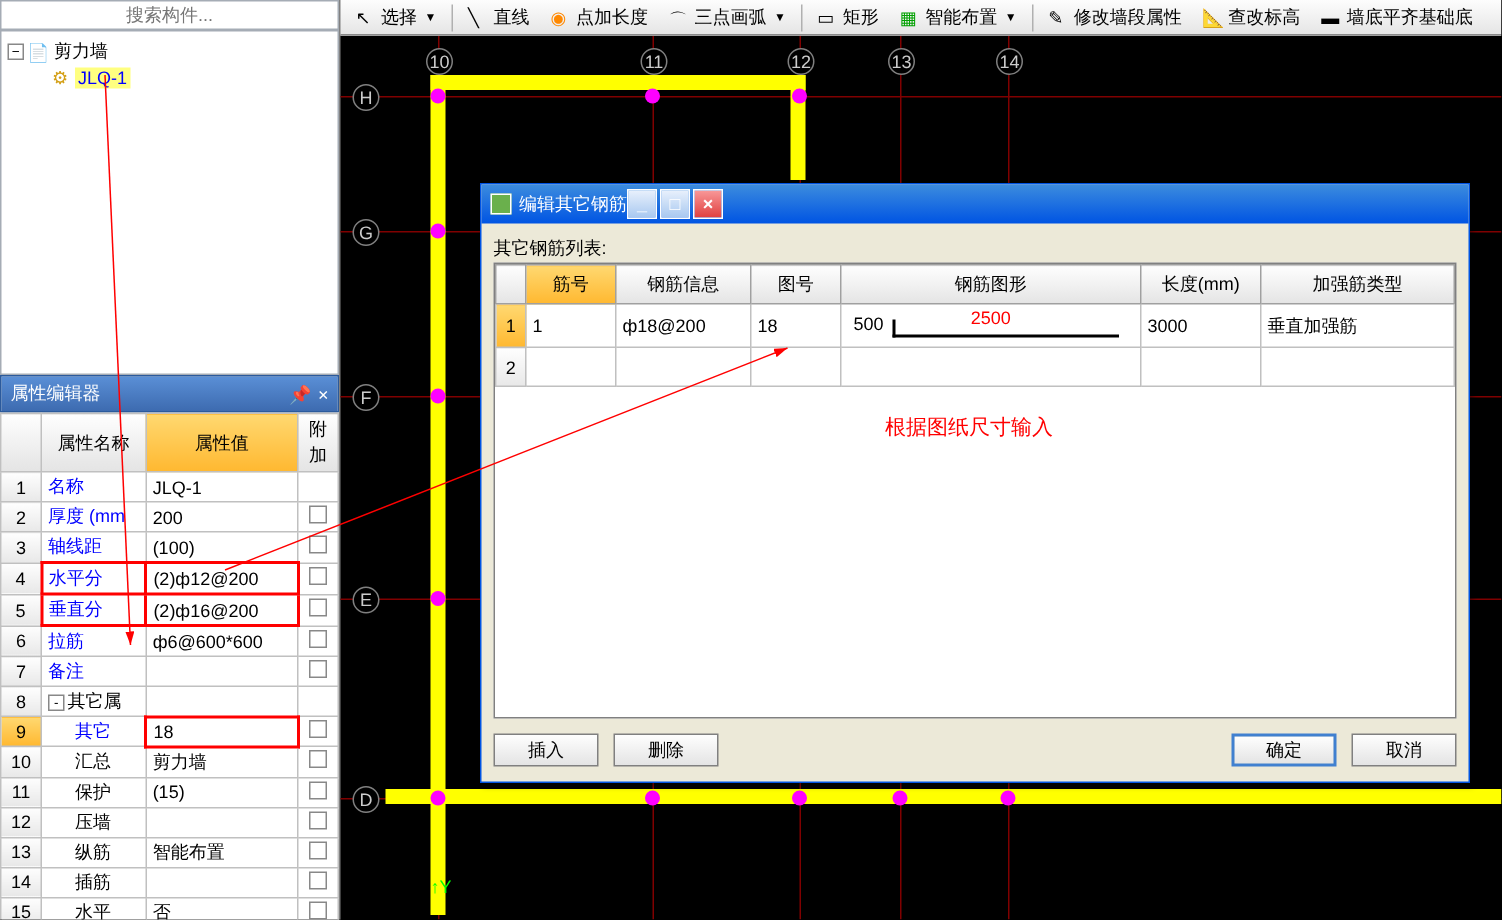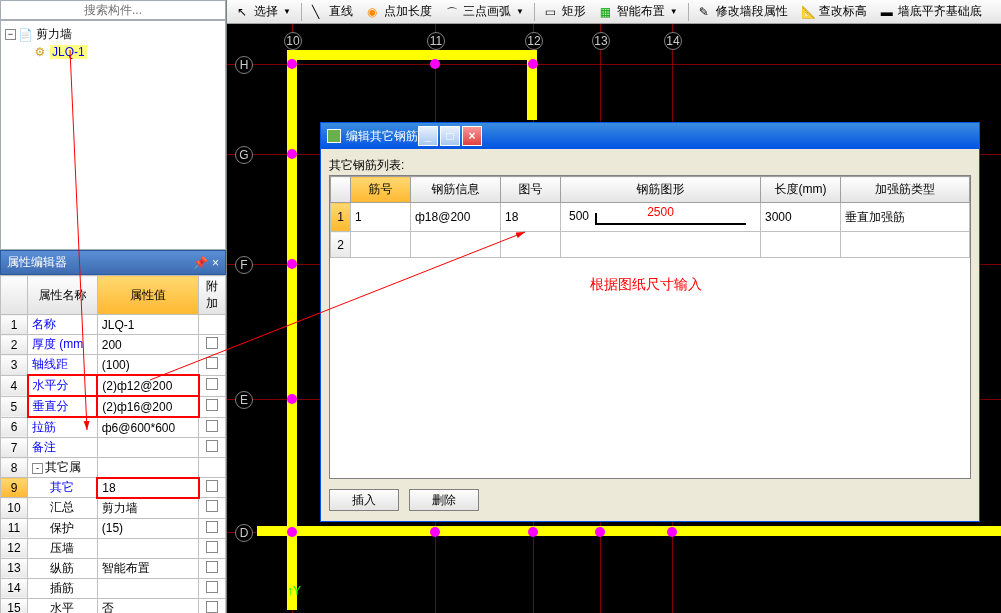--- a/index.html
+++ b/index.html
@@ -375,20 +375,24 @@
           </tr>
         </tbody>
       </table>
       <div class="annotation" style="left:260px; top:100px">根据图纸尺寸输入</div>
     </div>
     <div class="dialog-btns">
       <div class="dialog-btns-left">
         <button class="dlg-btn">插入</button>
         <button class="dlg-btn">删除</button>
       </div>
+      <div class="dialog-btns-right">
+        <button class="dlg-btn primary">确定</button>
+        <button class="dlg-btn">取消</button>
+      </div>
     </div>
   </div>
 </div>
 
 <svg class="arrow-svg">
   <defs>
     <marker id="ah" markerWidth="10" markerHeight="10" refX="9" refY="3" orient="auto">
       <path d="M0,0 L9,3 L0,6 Z" fill="#ff0000"></path>
     </marker>
   </defs>

